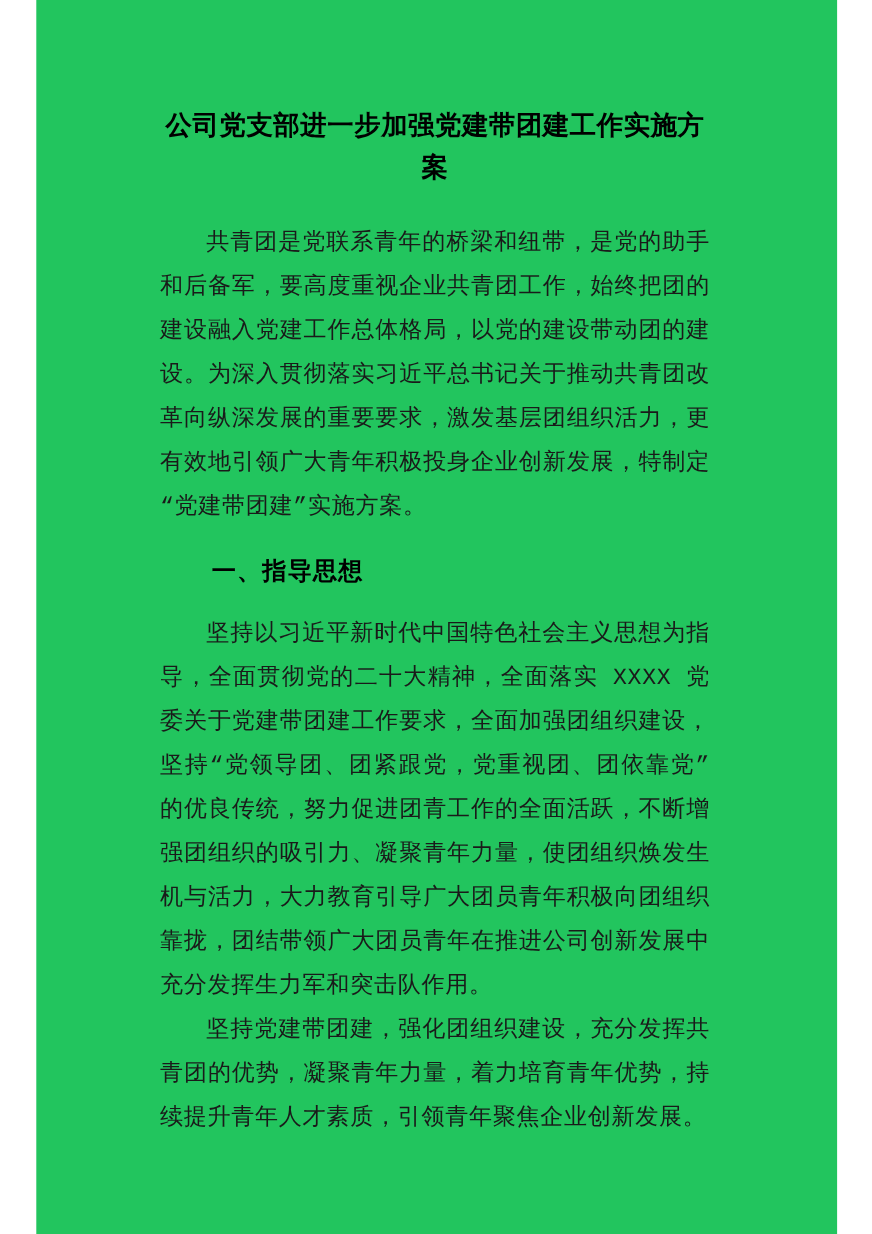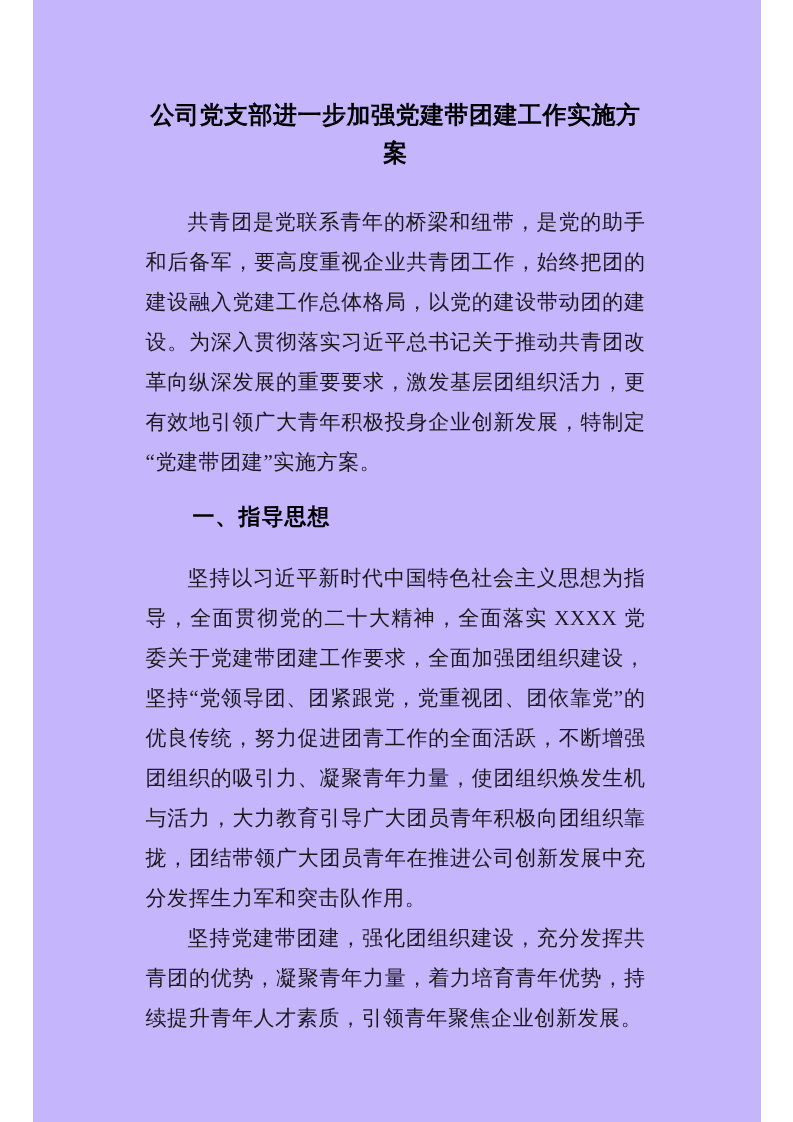--- a/index.html
+++ b/index.html
@@ -5,52 +5,52 @@
   html, body {
     margin: 0;
     padding: 0;
     background: #ffffff;
   }
   .page {
     position: relative;
     width: 728px;
     height: 1122px;
     margin: 0 auto;
-    background: #c4b5fd;
+    background: #22c55e;
     box-sizing: border-box;
     padding: 96px 115px 0 113px;
     overflow: hidden;
   }
   .doc-title {
     margin: 0 0 30px 0;
     font-family: "Liberation Serif", "DejaVu Serif", serif;
     font-weight: 700;
     font-size: 24px;
     line-height: 38px;
     letter-spacing: 0.5px;
     color: #000000;
     text-align: center;
   }
   .body-para {
     margin: 0;
-    font-family: Liberation Serif, serif;
+    font-family: Liberation Mono, monospace;
     font-weight: 400;
     font-size: 21px;
     line-height: 40px;
     letter-spacing: 0.6px;
     color: #1a1a1a;
     text-align: justify;
     text-align-last: left;
     text-justify: inter-character;
     text-indent: 2em;
   }
   .section-heading {
     margin: 24px 0 26px 0;
     padding-left: 47px;
-    font-family: Liberation Mono, monospace;
+    font-family: Liberation Sans, sans-serif;
     font-weight: 700;
     font-size: 22px;
     line-height: 26px;
     letter-spacing: 1px;
     color: #000000;
     text-align: left;
   }
 </style>
 </head>
 <body>

